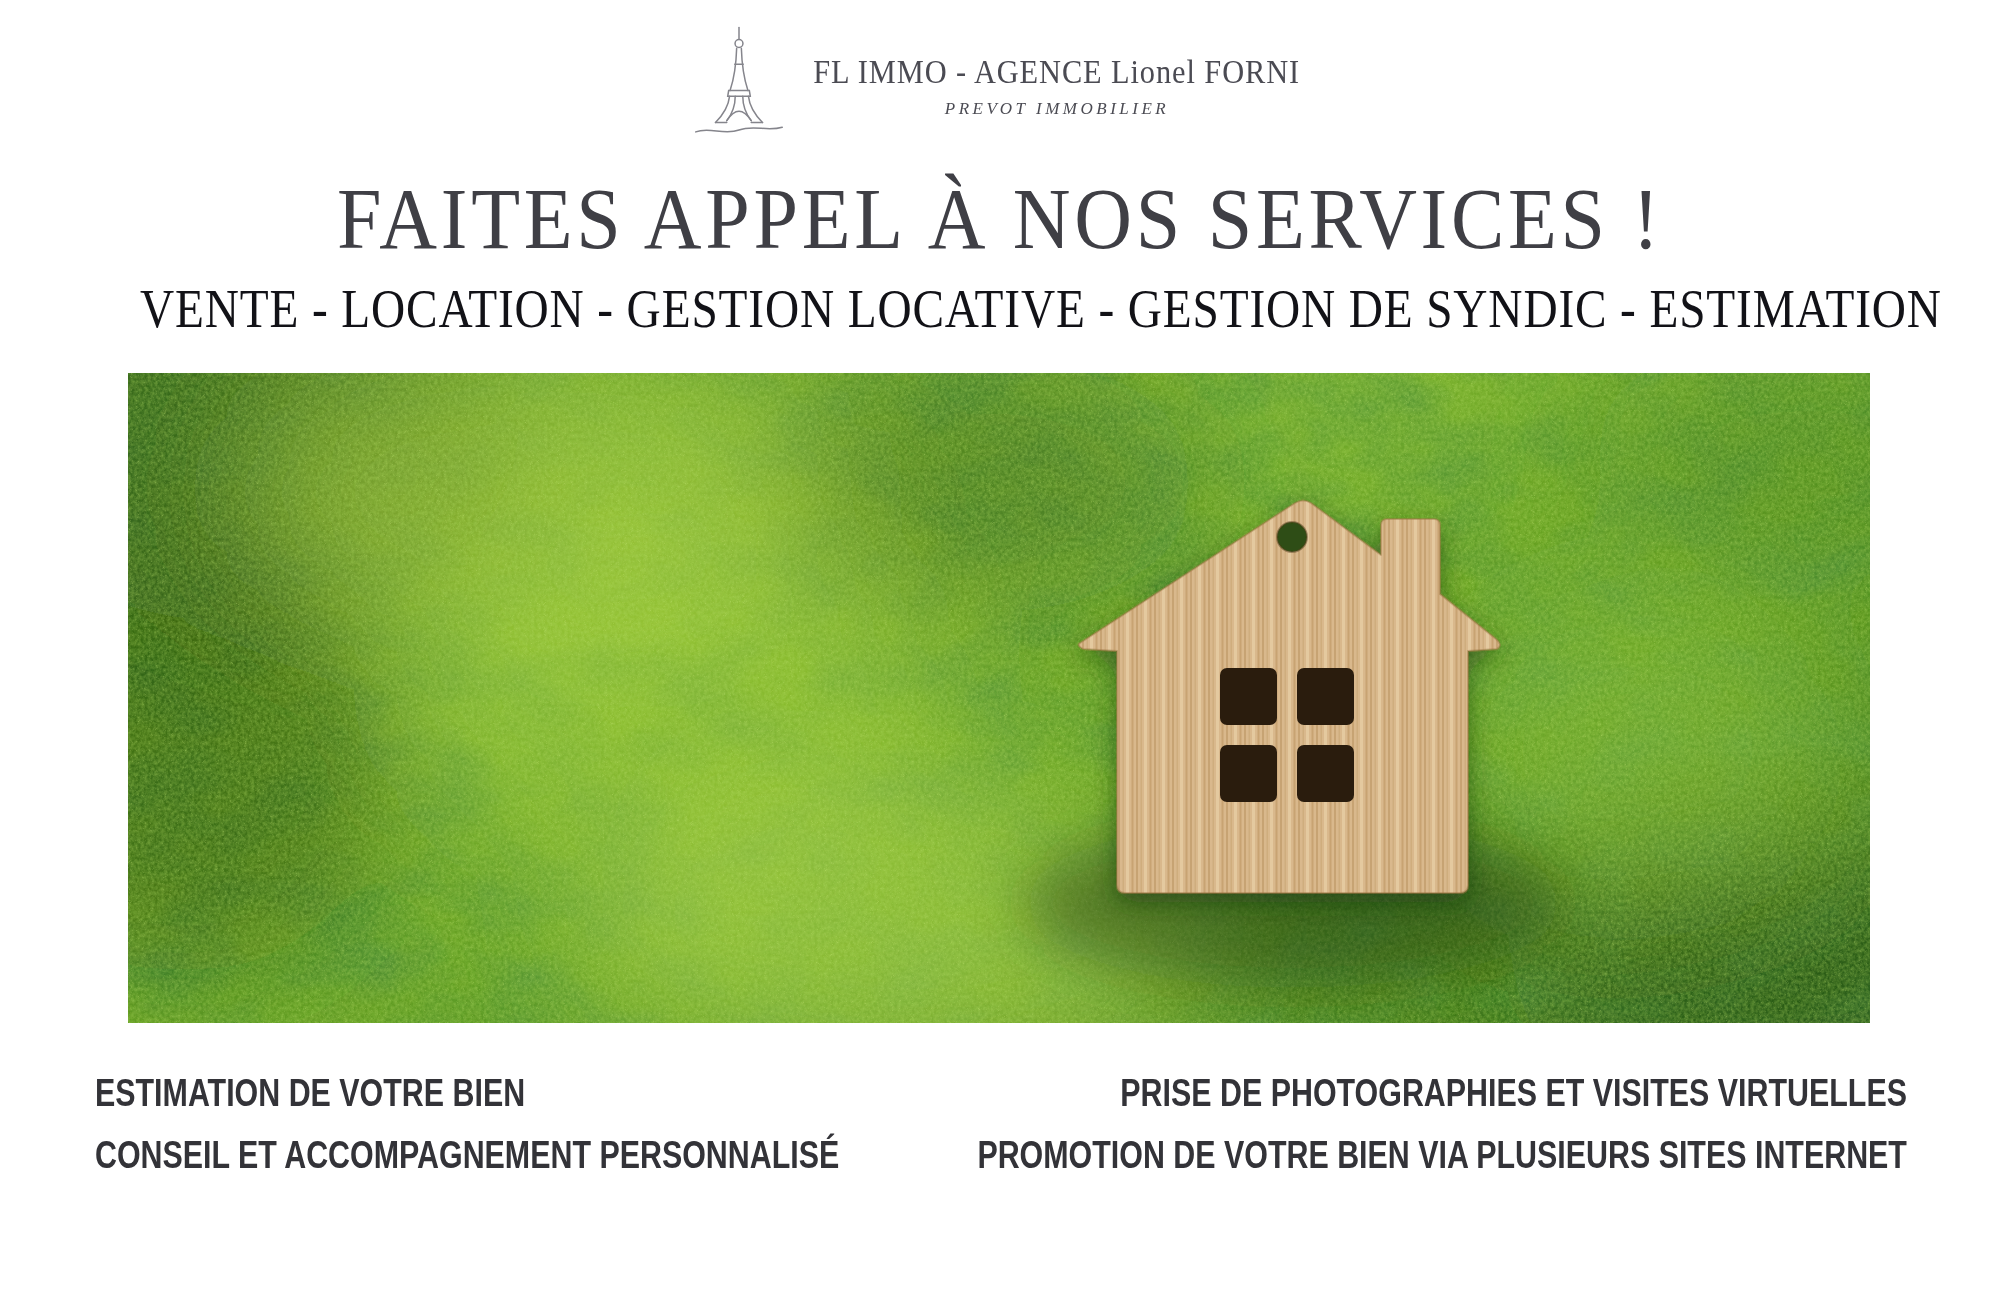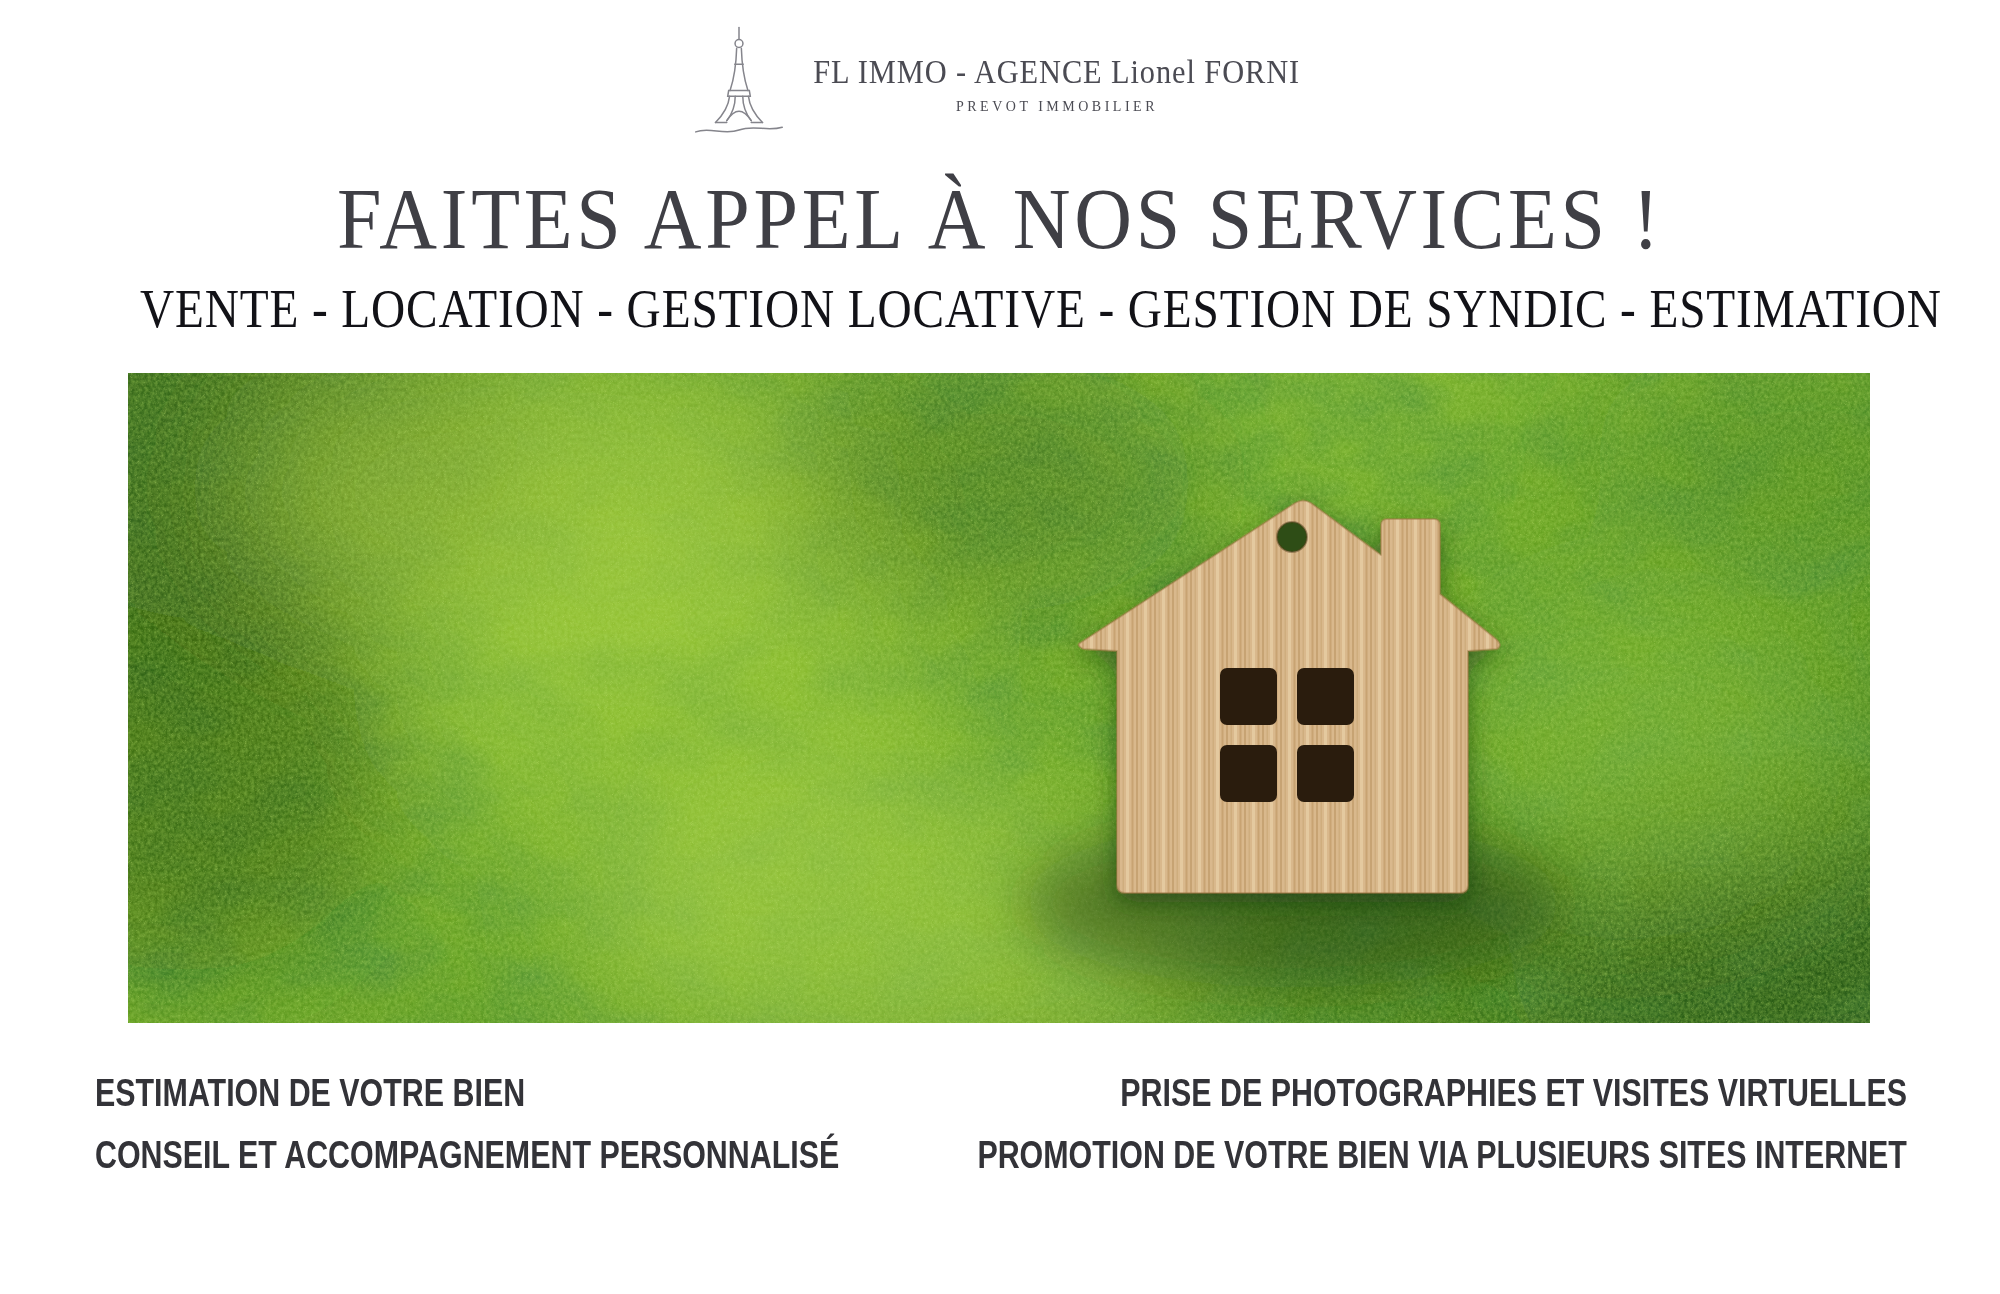--- a/index.html
+++ b/index.html
@@ -6,21 +6,21 @@
   .canvas{position:relative;width:2000px;height:1294px;background:#ffffff;overflow:hidden;
           font-family:"Liberation Serif", serif;}
 
   
   .logo-row{position:absolute;top:24px;left:7px;width:100%;display:flex;
             justify-content:center;align-items:flex-start;gap:6px;}
   .logo-icon{width:94px;height:118px;flex:0 0 auto;}
   .logo-text{display:flex;flex-direction:column;align-items:center;margin-top:30px;}
   .logo-title{font-size:33px;letter-spacing:1px;color:#4b4b53;white-space:nowrap;
               transform:scaleX(0.92);transform-origin:center;}
-  .logo-subtitle{font-size:14px;letter-spacing:3.5px;color:#4b4b53;margin-top:8px;white-space:nowrap;}
+  .logo-subtitle{font-size:17px;letter-spacing:3.5px;color:#4b4b53;margin-top:8px;white-space:nowrap;font-style:italic;}
 
   
   .heading{position:absolute;top:176px;left:0;width:100%;text-align:center;
            font-size:86px;line-height:1;color:#3f3f45;letter-spacing:4px;white-space:nowrap;
            transform:scaleX(0.93);transform-origin:center;}
   .subheading{position:absolute;top:281px;left:0;width:100%;text-align:center;
               font-size:55px;line-height:1;color:#121217;letter-spacing:1px;white-space:nowrap;
               transform:scaleX(0.86);transform-origin:center;}
 
   

